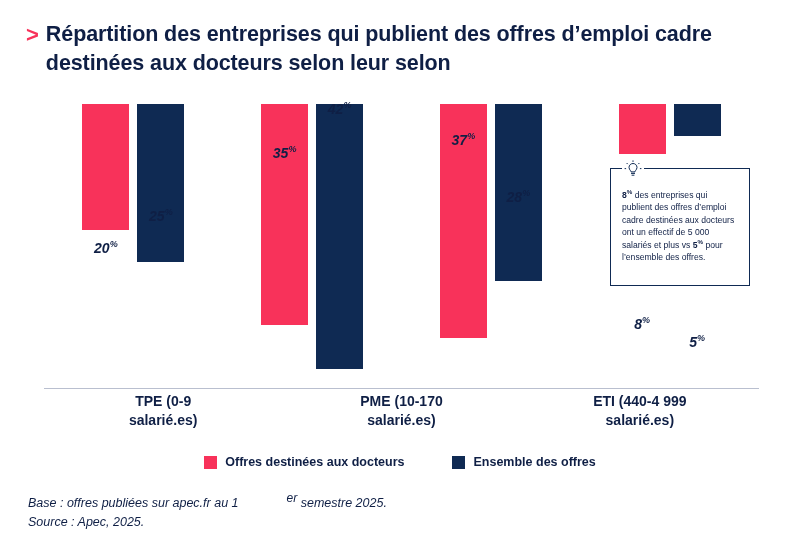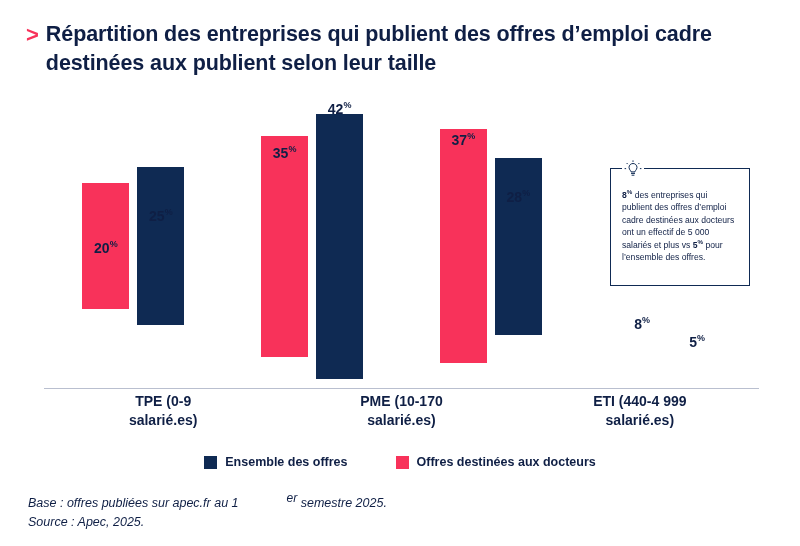--- a/index.html
+++ b/index.html
@@ -77,23 +77,24 @@
     align-items: flex-end;
     justify-content: center;
     flex: 1 1 0;
   }
   .bar-holder {
     position: relative;
     width: 47px;
     margin: 0 4px;
     display: flex;
     flex-direction: column;
-    justify-content: center;
+    justify-content: flex-start;
     align-items: center;
     height: 100%;
+    font-style: italic;
   }
   .bar {
     width: 47px;
   }
   .bar.s1 { background: #f8325a; }
   .bar.s2 { background: #0f2a53; }
   .bar-label {
     position: absolute;
     width: 80px;
     text-align: center;
@@ -211,21 +212,21 @@
     margin-left: 48px;
   }
 </style>
 </head>
 <body>
 
 <div class="page">
 
   <div class="title-wrap">
     <span class="title-caret">&gt;</span>
-    <span class="title-text">Répartition des entreprises qui publient des offres d’emploi cadre destinées aux publient selon leur taille</span>
+    <span class="title-text">Répartition des entreprises qui publient des offres d’emploi cadre destinées aux docteurs selon leur selon</span>
   </div>
 
   <div class="chart">
     <div class="axis-line"></div>
     <div class="groups" id="groups">
         <div class="group">
           <div class="bar-holder">
             <div class="bar s1" title="Offres destinées aux docteurs — TPE (0-9 salarié.es) : 20%" style="height: 126px;"></div>
             <div class="bar-label" style="bottom: 132px; margin-top: 16px;">20<sup>%</sup></div>
           </div>
@@ -293,26 +294,26 @@
         <line x1="17.4" y1="4" x2="16.3" y2="5.1" stroke="#0f2a53" stroke-width="1"></line>
         <line x1="2.6" y1="9.6" x2="4.1" y2="9.6" stroke="#0f2a53" stroke-width="1"></line>
         <line x1="19.4" y1="9.6" x2="17.9" y2="9.6" stroke="#0f2a53" stroke-width="1"></line>
       </svg>
     </div>
     <div class="callout-text" id="callout-text"><b>8</b><sup style="font-weight: bold;">%</sup><span> des entreprises qui publient des offres d’emploi cadre destinées aux docteurs ont un effectif de 5 000 salariés et plus vs </span><b>5</b><sup style="font-weight: bold;">%</sup><span> pour l’ensemble des offres.</span></div>
   </div>
 
   <div class="legend" id="legend">
       <div class="legend-item">
+        <span class="legend-swatch s1"></span>
+        <span class="legend-label">Offres destinées aux docteurs</span>
+      </div>
+      <div class="legend-item">
         <span class="legend-swatch s2"></span>
         <span class="legend-label">Ensemble des offres</span>
-      </div>
-      <div class="legend-item">
-        <span class="legend-swatch s1"></span>
-        <span class="legend-label">Offres destinées aux docteurs</span>
       </div>
     </div>
 
   <div class="footer">
     <div class="footer-line">
       <span>Base : offres publiées sur apec.fr au 1</span><sup>er</sup><span> semestre 2025.</span>
     </div>
     <div class="footer-line">Source : Apec, 2025.</div>
   </div>
 

